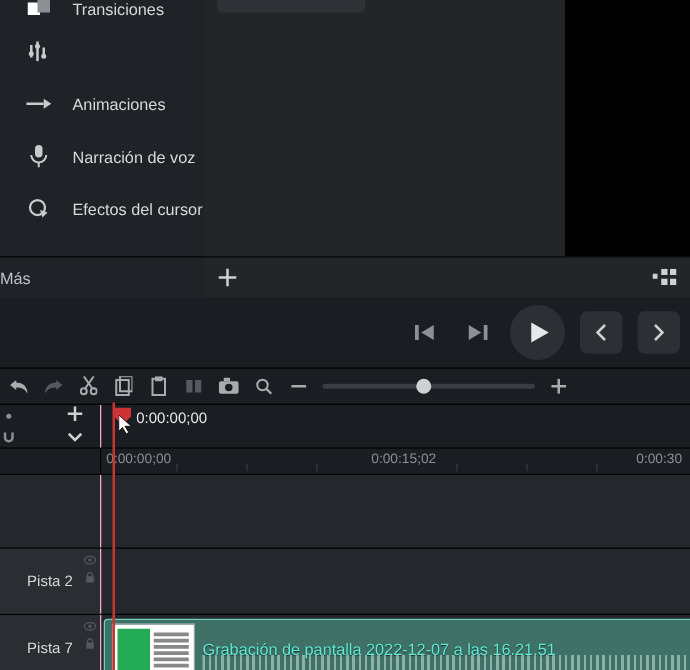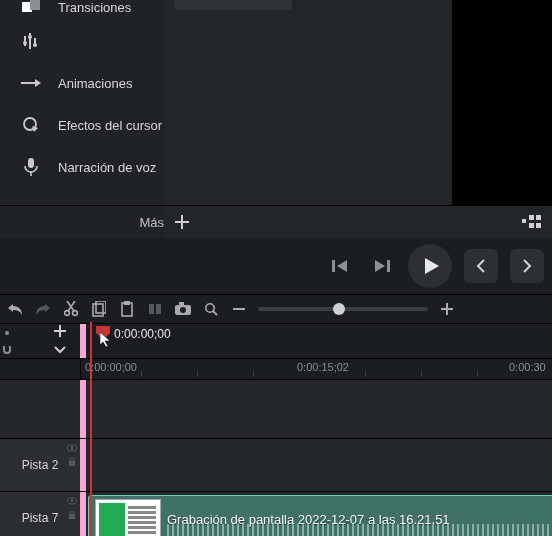--- a/index.html
+++ b/index.html
@@ -3,41 +3,41 @@
 <meta charset="utf-8">
 <style>
   html,body{margin:0;padding:0;background:#1a1d21;color:#c8cace;font-family:-apple-system,BlinkMacSystemFont,"Segoe UI",Arial,sans-serif;font-size:13px;overflow:hidden;width:552px;height:536px}
   .top-region{display:flex;height:238px}
   .sidebar{width:164px;background:#1f2227;display:flex;flex-direction:column}
   .side-items{flex:1}
   .side-item{display:flex;align-items:center;height:42px;padding-left:20px;cursor:pointer}
   .side-item .ic{width:22px;display:flex;align-items:center;justify-content:center;color:#c8cace}
   .side-item .lbl{margin-left:16px;color:#d7d8da}
   .side-item.first{height:20px;align-items:flex-start}
-  .side-more{height:32px;border-top:1px solid #000;display:flex;align-items:center;justify-content:flex-end;color:#bfc1c5}
+  .side-more{height:32px;border-top:1px solid #000;display:flex;align-items:center;justify-content:flex-start;color:#bfc1c5}
   .canvas-col{flex:1;display:flex;flex-direction:column}
   .canvas-area{flex:1;background:#232629;position:relative;padding:0 0 0 10px}
   .preview-black{position:absolute;right:0;top:0;width:100px;height:205px;background:#000}
   .media-chip{position:absolute;left:10px;top:-10px;width:118px;height:20px;background:#2f3338;border-radius:4px}
   .canvas-toolbar{height:32px;border-top:1px solid #000;background:#232629;display:flex;align-items:center;padding:0 10px;justify-content:space-between}
   .ct-left{display:flex;align-items:center;gap:10px}
   .ct-right{display:flex;align-items:center}
   .svgico{display:block}
   .transport{height:56px;background:#1a1d21;display:flex;align-items:center;justify-content:flex-end;padding-right:8px;gap:6px}
   .tbtn{width:38px;height:38px;display:flex;align-items:center;justify-content:center;color:#8c8f93;cursor:pointer;border-radius:6px}
   .tbtn.big{width:44px;height:44px;background:#2c3034;border-radius:50%;color:#e6e7e9}
   .tbtn.nav{width:34px;height:34px;background:#2c3034;border-radius:6px;margin-left:6px}
   .tool-row{height:28px;background:#1a1d21;border-top:1px solid #000;border-bottom:1px solid #000;display:flex;align-items:center;padding:0 6px;gap:10px}
   .tool-row .spacer{flex:1}
   .tool-row .ico{width:18px;height:18px;display:flex;align-items:center;justify-content:center;color:#a9abaf;cursor:pointer}
   .tool-row .ico.dim{color:#55585c}
   .zoom-track{position:relative;width:170px;height:4px;background:#3a3d41;border-radius:2px}
   .zoom-thumb{position:absolute;top:-4px;width:12px;height:12px;border-radius:50%;background:#cfd0d2}
   .time-strip{height:34px;background:#1a1d21;display:flex;position:relative;border-bottom:1px solid #000}
-  .track-head-col{width:80px;position:relative;border-right:6px solid #f9a8d4}
+  .track-head-col{width:80px;position:relative;border-right:1px solid #f9a8d4}
   .ts-left-icons{position:absolute;left:2px;top:0;height:34px;display:flex;flex-direction:column;justify-content:space-around;color:#8c8f93}
   .ts-mid-icons{position:absolute;left:54px;top:0;height:34px;display:flex;flex-direction:column;justify-content:space-around;align-items:center;color:#cfd0d2}
   .ts-right{flex:1;position:relative}
   .timecode{position:absolute;left:28px;top:3px;color:#e8e9ea;font-size:12px}
   .playhead{position:absolute;left:10px;top:2px;width:14px;height:14px}
   .playhead svg{display:block}
   .cursor-arrow{position:absolute;left:14px;top:8px;color:#fff}
   .ruler{height:20px;background:#1a1d21;display:flex;border-bottom:1px solid #000;position:relative}
   .ruler .track-head-col{border-right:1px solid #000}
   .ruler-area{flex:1;position:relative;color:#8c8f93;font-size:11px}
@@ -51,21 +51,21 @@
   .track .head-icons{position:absolute;right:3px;top:4px;display:flex;flex-direction:column;gap:4px;color:#55585c}
   .track-body{flex:1;position:relative;overflow:hidden}
   .gap-track{height:58px}
   .gap-track .track-head-col{background:transparent}
   .track2{height:52px}
   .track1{height:52px}
   .clip{position:absolute;left:2px;top:3px;right:-60px;height:46px;background:#3f7166;border:1px solid #6fd0b8;border-radius:3px;display:flex;align-items:center;overflow:hidden}
   .clip-thumb{width:66px;height:40px;margin:0 6px;background:#fff;border:1px solid #9aa;box-sizing:border-box;position:relative}
   .clip-thumb::before{content:"";position:absolute;left:3px;top:3px;width:26px;height:34px;background:#2a5}
   .clip-thumb::after{content:"";position:absolute;left:32px;top:6px;width:28px;height:3px;background:#888;box-shadow:0 5px 0 #888,0 10px 0 #888,0 15px 0 #888,0 20px 0 #888,0 25px 0 #888}
-  .clip-label{color:#ffffff;text-shadow:0 1px 1px rgba(0,0,0,.6);font-size:13px;white-space:nowrap}
+  .clip-label{color:#5eead4;text-shadow:0 1px 1px rgba(0,0,0,.6);font-size:13px;white-space:nowrap}
   .wave{position:absolute;left:78px;right:0;bottom:2px;height:16px;opacity:.5;background:repeating-linear-gradient(90deg,#d9f0ea 0 2px,transparent 2px 5px)}
   .mini{width:10px;height:10px}
 </style>
 </head>
 <body>
 
 <div class="top-region">
   <div class="sidebar">
     <div class="side-items">
       <div class="side-item first">
@@ -93,36 +93,36 @@
         <span class="ic">
           <svg class="svgico" width="20" height="10" viewBox="0 0 20 10">
               <line x1="0" y1="5" x2="14" y2="5" stroke="#c8cace" stroke-width="2"></line>
               <polygon points="14,1 20,5 14,9" fill="#c8cace"></polygon>
             </svg>
         </span>
         <span class="lbl">Animaciones</span>
       </div>
       <div class="side-item">
         <span class="ic">
-          <svg class="svgico" width="18" height="18" viewBox="0 0 18 18">
-              <circle cx="8" cy="8" r="6" fill="none" stroke="#c8cace" stroke-width="1.8"></circle>
-              <polygon points="10,10 16,12 12,16" fill="#c8cace"></polygon>
-            </svg>
-        </span>
-        <span class="lbl">Efectos del cursor</span>
-      </div>
-      <div class="side-item">
-        <span class="ic">
           <svg class="svgico" width="14" height="18" viewBox="0 0 14 18">
               <rect x="4" y="0" width="6" height="10" rx="3" fill="#c8cace"></rect>
               <path d="M1 8a6 6 0 0 0 12 0" fill="none" stroke="#c8cace" stroke-width="1.6"></path>
               <line x1="7" y1="14" x2="7" y2="18" stroke="#c8cace" stroke-width="1.6"></line>
             </svg>
         </span>
         <span class="lbl">Narración de voz</span>
+      </div>
+      <div class="side-item">
+        <span class="ic">
+          <svg class="svgico" width="18" height="18" viewBox="0 0 18 18">
+              <circle cx="8" cy="8" r="6" fill="none" stroke="#c8cace" stroke-width="1.8"></circle>
+              <polygon points="10,10 16,12 12,16" fill="#c8cace"></polygon>
+            </svg>
+        </span>
+        <span class="lbl">Efectos del cursor</span>
       </div>
     </div>
     <div class="side-more">
       <span>Más</span>
     </div>
   </div>
 
   <div class="canvas-col">
     <div class="canvas-area">
       <div class="media-chip"></div>

